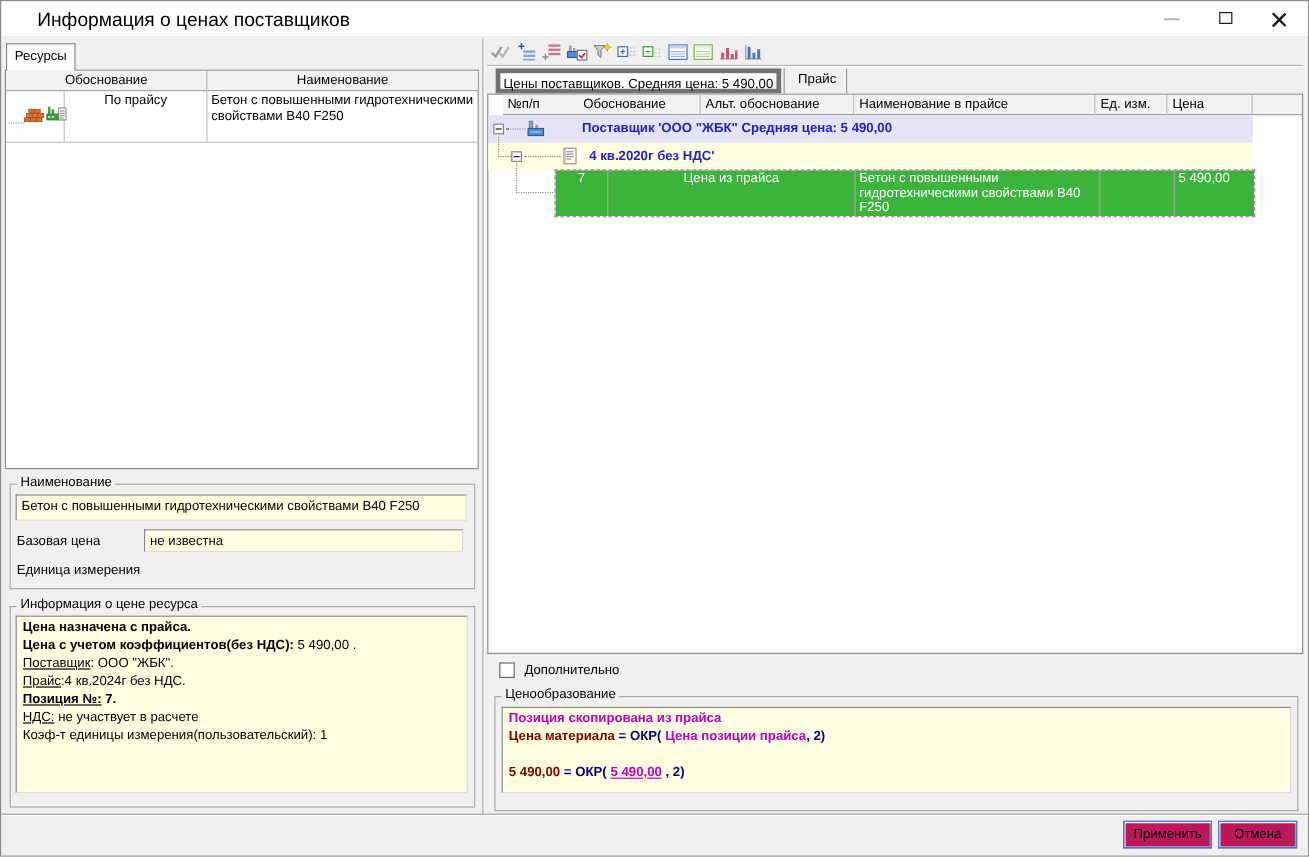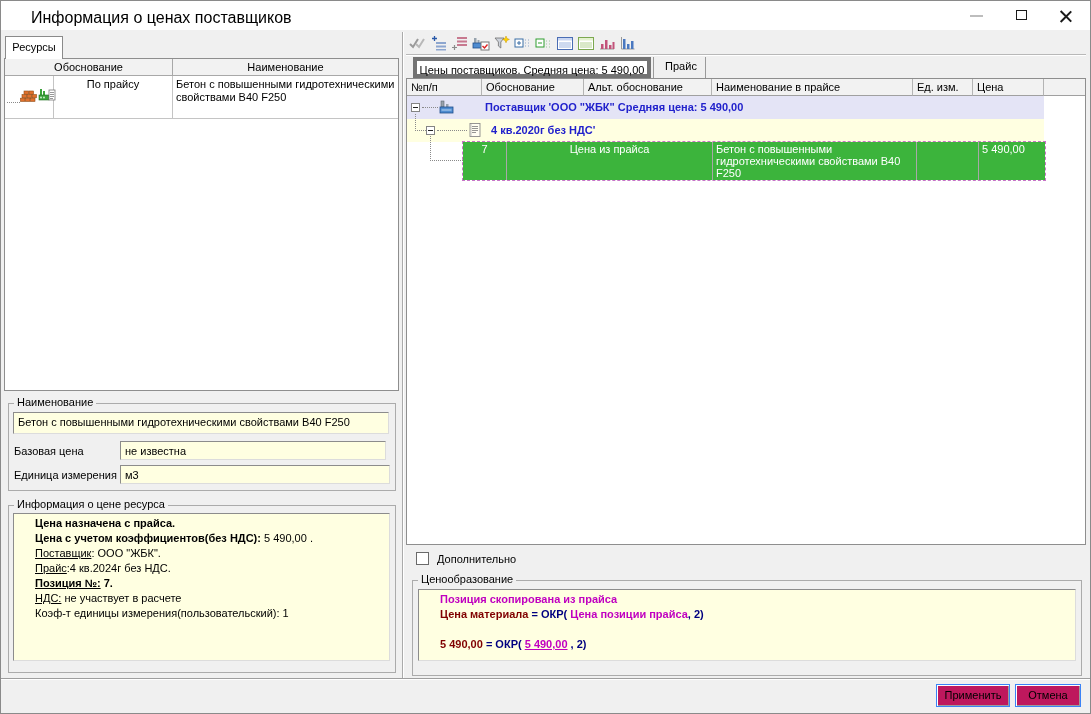--- a/index.html
+++ b/index.html
@@ -35,21 +35,21 @@
   .lt-cn{position:absolute;left:168px;top:0;width:225px;height:43px;padding:2px 3px;line-height:13px;}
   .lt-stub{position:absolute;left:2px;top:26px;width:13px;border-top:1px dotted #8a8a8a;}
   .lt-ic1{position:absolute;left:15px;top:12px;} .lt-ic2{position:absolute;left:33px;top:11px;}
 
   
   .groupbox{position:absolute;border:1px solid #ababab;}
   .gb-label{position:absolute;top:-8px;left:5px;background:#F0F0F0;padding:0 3px;white-space:nowrap;}
   .yfield{position:absolute;background:#FFFFE1;border:1px solid #8c8c8c;border-right-color:#dcdcdc;
           border-bottom-color:#dcdcdc;padding:3px 4px;white-space:nowrap;overflow:hidden;}
   .ybox{position:absolute;background:#FFFFE1;border:1px solid #8c8c8c;border-right-color:#dcdcdc;
-        border-bottom-color:#dcdcdc;padding:2px 21px;line-height:15px;}
+        border-bottom-color:#dcdcdc;padding:2px 5px;line-height:15px;}
   .gb-name{left:8px;top:403px;width:388px;height:88px;}
   .gb-info{left:8px;top:505px;width:388px;height:168px;}
   .fld-lbl{position:absolute;white-space:nowrap;}
   .info-line{min-height:15px;white-space:nowrap;overflow:hidden;}
 
   
   .vsplit{position:absolute;left:402px;top:32px;width:1px;height:646px;background:#aaa;box-shadow:1px 0 0 #fff;}
 
   
   .toolbar{position:absolute;left:409px;top:34px;height:18px;display:flex;gap:3px;align-items:center;}
@@ -155,21 +155,20 @@
     <div class="lt-cn">Бетон с повышенными гидротехническими свойствами B40 F250</div>
   </div>
 </div>
 
 <div class="groupbox gb-name">
   <span class="gb-label">Наименование</span>
   <div class="yfield" style="left:4px;top:8px;width:376px;height:22px;">Бетон с повышенными гидротехническими свойствами B40 F250</div>
   <span class="fld-lbl" style="left:5px;top:41px;">Базовая цена</span>
   <div class="yfield" style="left:111px;top:37px;width:266px;height:19px;">не известна</div>
   <span class="fld-lbl" style="left:5px;top:65px;">Единица измерения</span>
-  <div class="yfield" style="left:111px;top:61px;width:270px;height:19px;">м3</div>
 </div>
 
 <div class="groupbox gb-info">
   <span class="gb-label">Информация о цене ресурса</span>
   <div class="ybox" style="left:4px;top:7px;width:377px;height:148px;">
     <div class="info-line"><span class="b">Цена назначена с прайса.</span></div>
     <div class="info-line"><span class="b">Цена с учетом коэффициентов(без НДС):</span><span> 5 490,00 .</span></div>
     <div class="info-line"><span class="u">Поставщик</span><span>: ООО "ЖБК".</span></div>
     <div class="info-line"><span class="u">Прайс</span><span>:4 кв.2024г без НДС.</span></div>
     <div class="info-line"><span class="b u">Позиция №:</span><span class="b"> 7.</span></div>
@@ -243,21 +242,21 @@
       </svg></span>
   </div>
 <div class="tb-sep"></div>
 
 <div class="rtab1">Цены поставщиков. Средняя цена: 5 490,00</div>
 <div class="tabline tl1"></div>
 <div class="rtab2">Прайс</div>
 <div class="tabline tl2"></div>
 
 <div class="price-area">
-  <div class="pt-h" style="left:0;width:75px;">№п/п</div>
+  <div class="pt-h" style="left:12px;width:75px;">№п/п</div>
   <div class="pt-h" style="left:75px;width:102px;">Обоснование</div>
   <div class="pt-h" style="left:177px;width:128px;">Альт. обоснование</div>
   <div class="pt-h" style="left:305px;width:201px;">Наименование в прайсе</div>
   <div class="pt-h" style="left:506px;width:60px;">Ед. изм.</div>
   <div class="pt-h" style="left:566px;width:71px;">Цена</div>
   <div class="pt-h" style="left:637px;width:41px;border-right:none;"></div>
 
   <div class="row-supplier">
     <span class="tree-text" style="left:78px;">Поставщик 'ООО "ЖБК"  Средняя цена: 5 490,00</span>
   </div>

